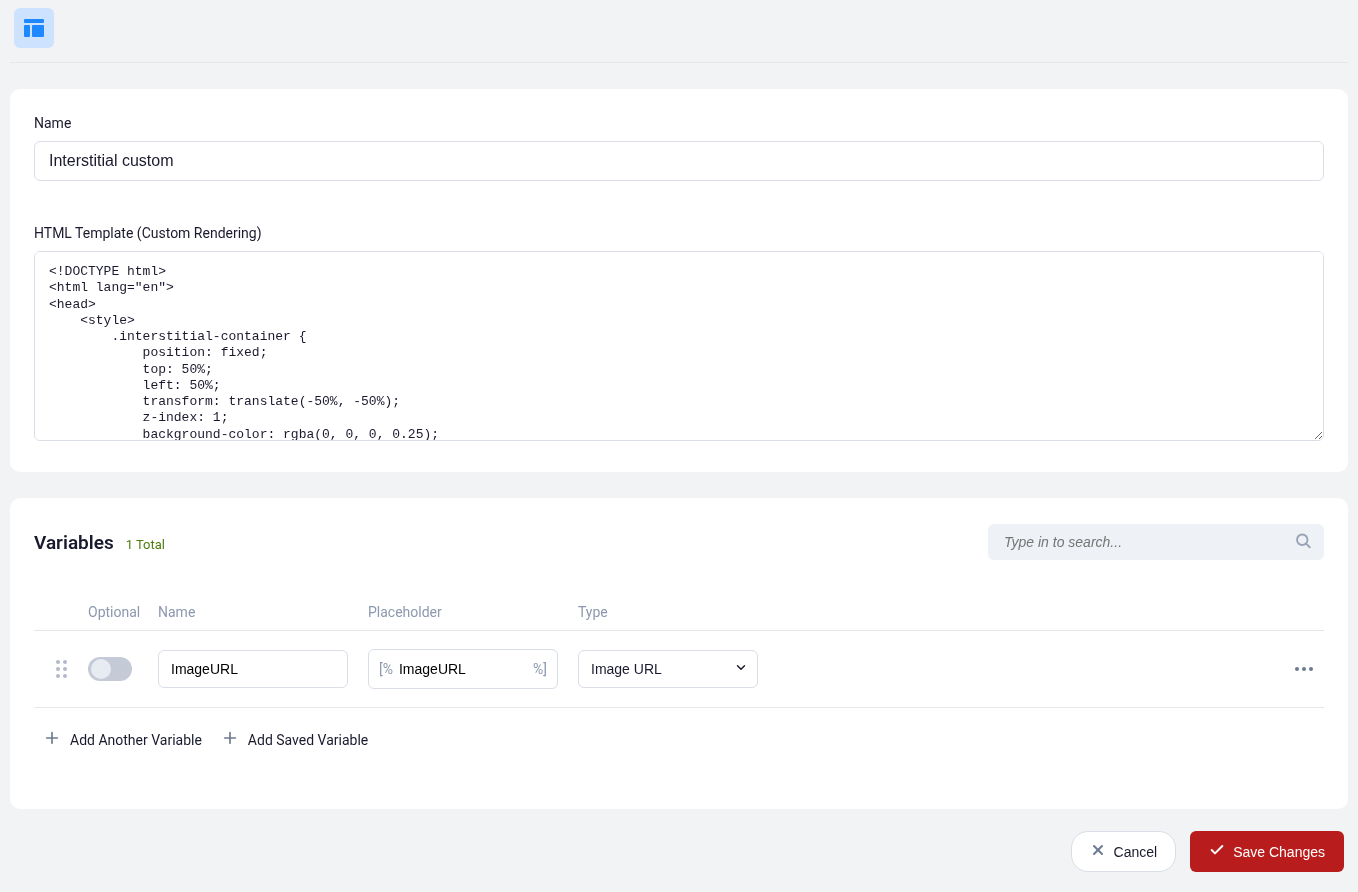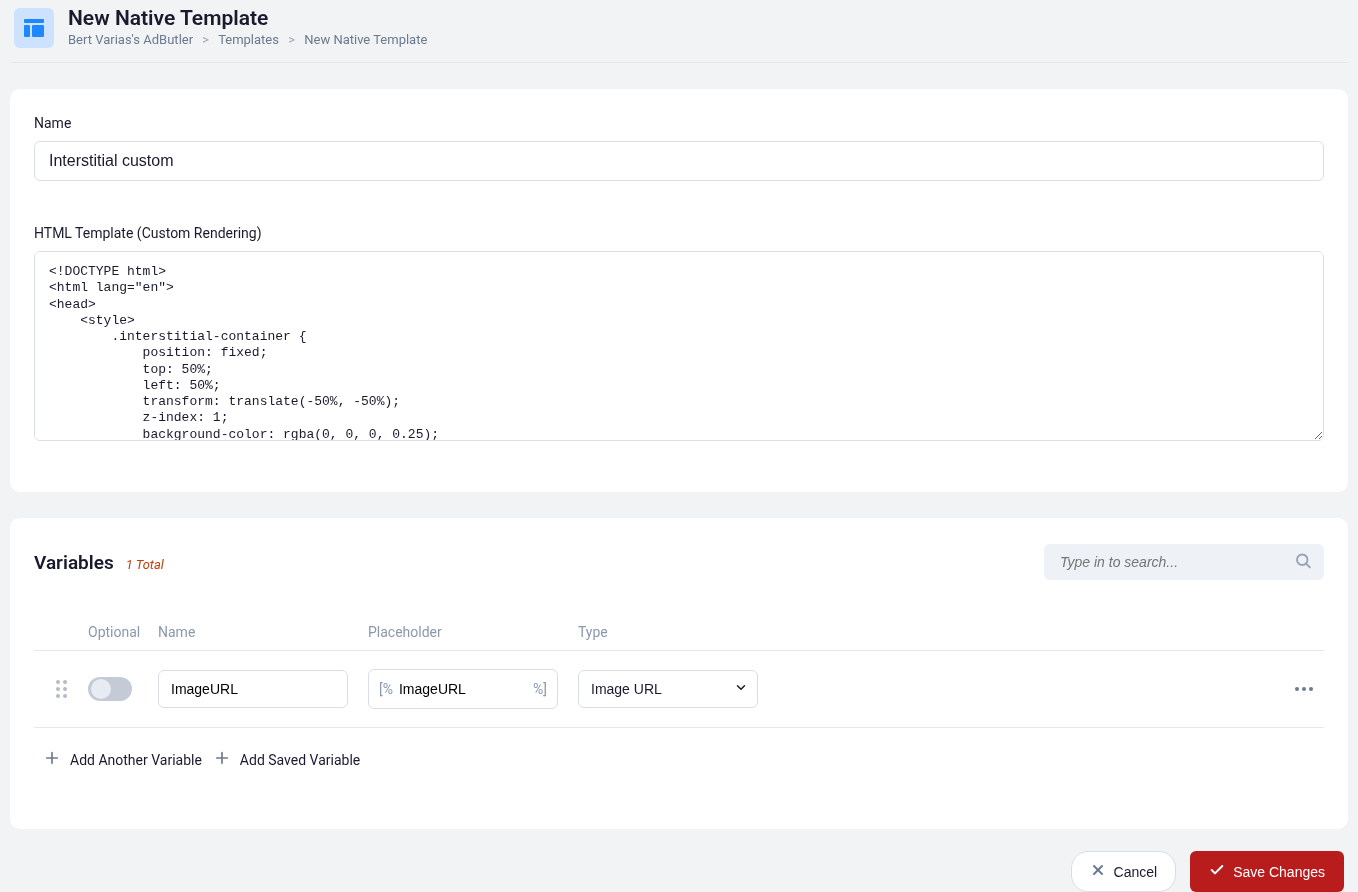--- a/index.html
+++ b/index.html
@@ -30,21 +30,21 @@
     .header-icon svg { width: 24px; height: 24px; }
     .header-text h1 { font-size: 21px; font-weight: 600; color: #1a1a2e; }
     .breadcrumb { font-size: 13px; color: #6b7a90; margin-top: 2px; }
     .breadcrumb span.sep { margin: 0 6px; color: #98a4b5; }
     .breadcrumb a { color: #6b7a90; text-decoration: none; }
 
     
     .card {
       background: #fff;
       border-radius: 10px;
-      padding: 26px 24px 48px 24px;
+      padding: 26px 24px 28px 24px;
       margin-top: 26px;
     }
 
     .form-label { font-size: 14px; color: #1a1a2e; margin-bottom: 10px; display: block; }
     .text-input {
       width: 100%;
       border: 1px solid #d9dee6;
       border-radius: 6px;
       padding: 10px 14px;
       font-size: 16px;
@@ -69,24 +69,24 @@
       overflow: auto;
     }
 
     
     .var-head-row {
       display: flex; align-items: center; justify-content: space-between;
       margin-bottom: 34px;
     }
     .var-title-wrap { display: flex; align-items: baseline; gap: 12px; }
     .var-title { font-size: 19px; font-weight: 600; color: #1a1a2e; }
-    .var-count { font-size: 13px; color: #c2410c; font-style: italic; }
+    .var-count { font-size: 13px; color: #4d7c0f; }
     .search-wrap {
       position: relative;
-      width: 280px;
+      width: 336px;
     }
     .search-input {
       width: 100%;
       background: #eef1f5;
       border: none;
       border-radius: 6px;
       padding: 10px 40px 10px 16px;
       font-size: 14px;
       font-style: italic;
       color: #6b7a90;
@@ -153,21 +153,21 @@
     }
     .select-chevron {
       position: absolute; right: 10px; top: 50%; transform: translateY(-50%);
       pointer-events: none; color:#1a1a2e;
     }
 
     .row-actions { display:flex; justify-content:center; color:#6b7a90; cursor:pointer;}
     .dots3 { display:flex; gap:3px; }
     .dots3 span { width:4px; height:4px; border-radius:50%; background:#6b7a90; }
 
-    .add-actions { display:flex; gap: 12px; padding: 22px 10px 0 10px; }
+    .add-actions { display:flex; gap: 20px; padding: 22px 10px 0 10px; }
     .add-link { display:flex; align-items:center; gap:10px; color:#1a1a2e; font-size:14px; cursor:pointer; }
     .plus-icon { color:#6b7a90; font-size:18px; line-height:1; }
 
     
     .footer-actions {
       display: flex; justify-content: flex-end; gap: 14px;
       padding: 22px 4px 0 4px;
     }
     .btn {
       display: inline-flex; align-items: center; gap: 8px;
@@ -182,30 +182,20 @@
 
 <div class="page">
 
   <div class="header">
     <div class="header-icon">
       <svg viewBox="0 0 24 24" fill="none">
         <rect x="2" y="3" width="20" height="4" rx="1" fill="#1e88ff"></rect>
         <rect x="2" y="9" width="6" height="12" rx="1" fill="#1e88ff"></rect>
         <rect x="10" y="9" width="12" height="12" rx="1" fill="#1e88ff"></rect>
       </svg>
-    </div>
-    <div class="header-text">
-      <h1>New Native Template</h1>
-      <div class="breadcrumb">
-        <a href="#">Bert Varias's AdButler</a>
-        <span class="sep">&gt;</span>
-        <a href="#">Templates</a>
-        <span class="sep">&gt;</span>
-        <span>New Native Template</span>
-      </div>
     </div>
   </div>
 
   <div class="card">
     <label class="form-label">Name</label>
     <input type="text" class="text-input" value="Interstitial custom" style="">
 
     <div class="section-spacer"></div>
 
     <label class="form-label">HTML Template (Custom Rendering)</label>

